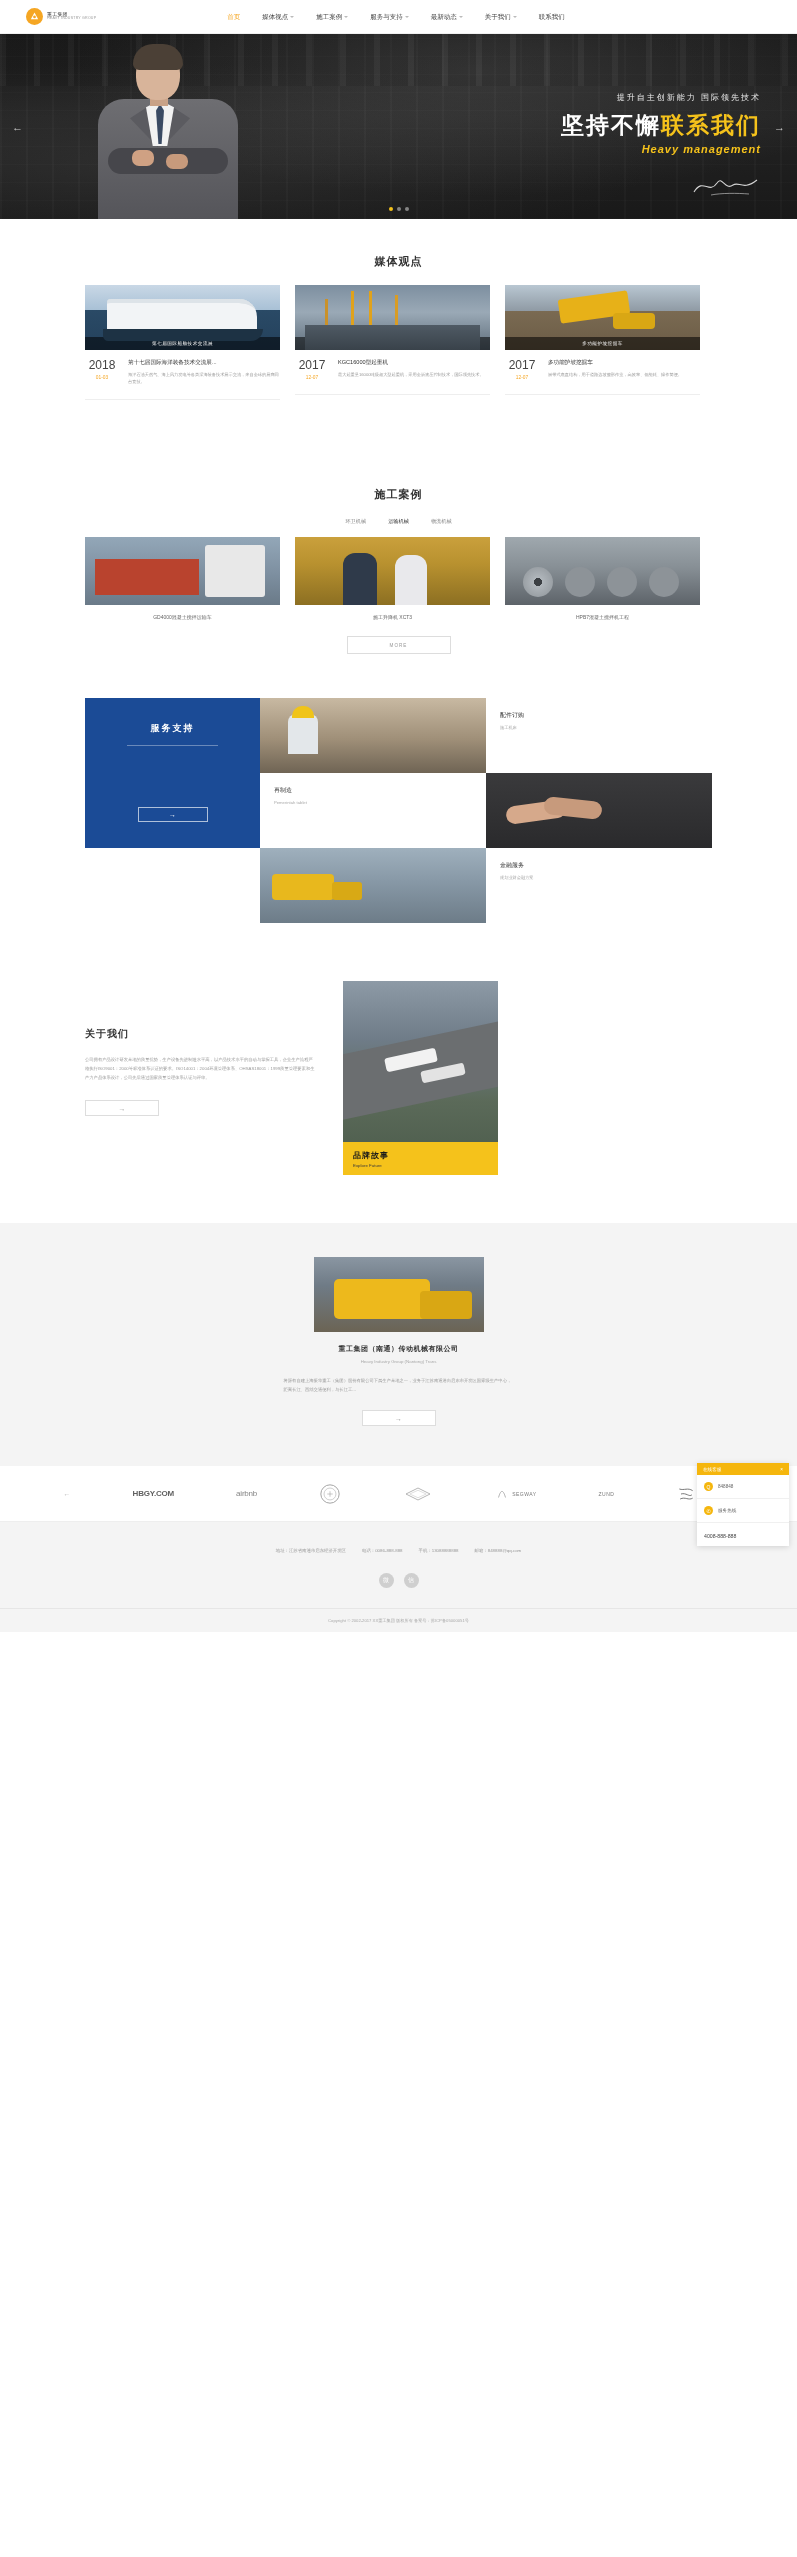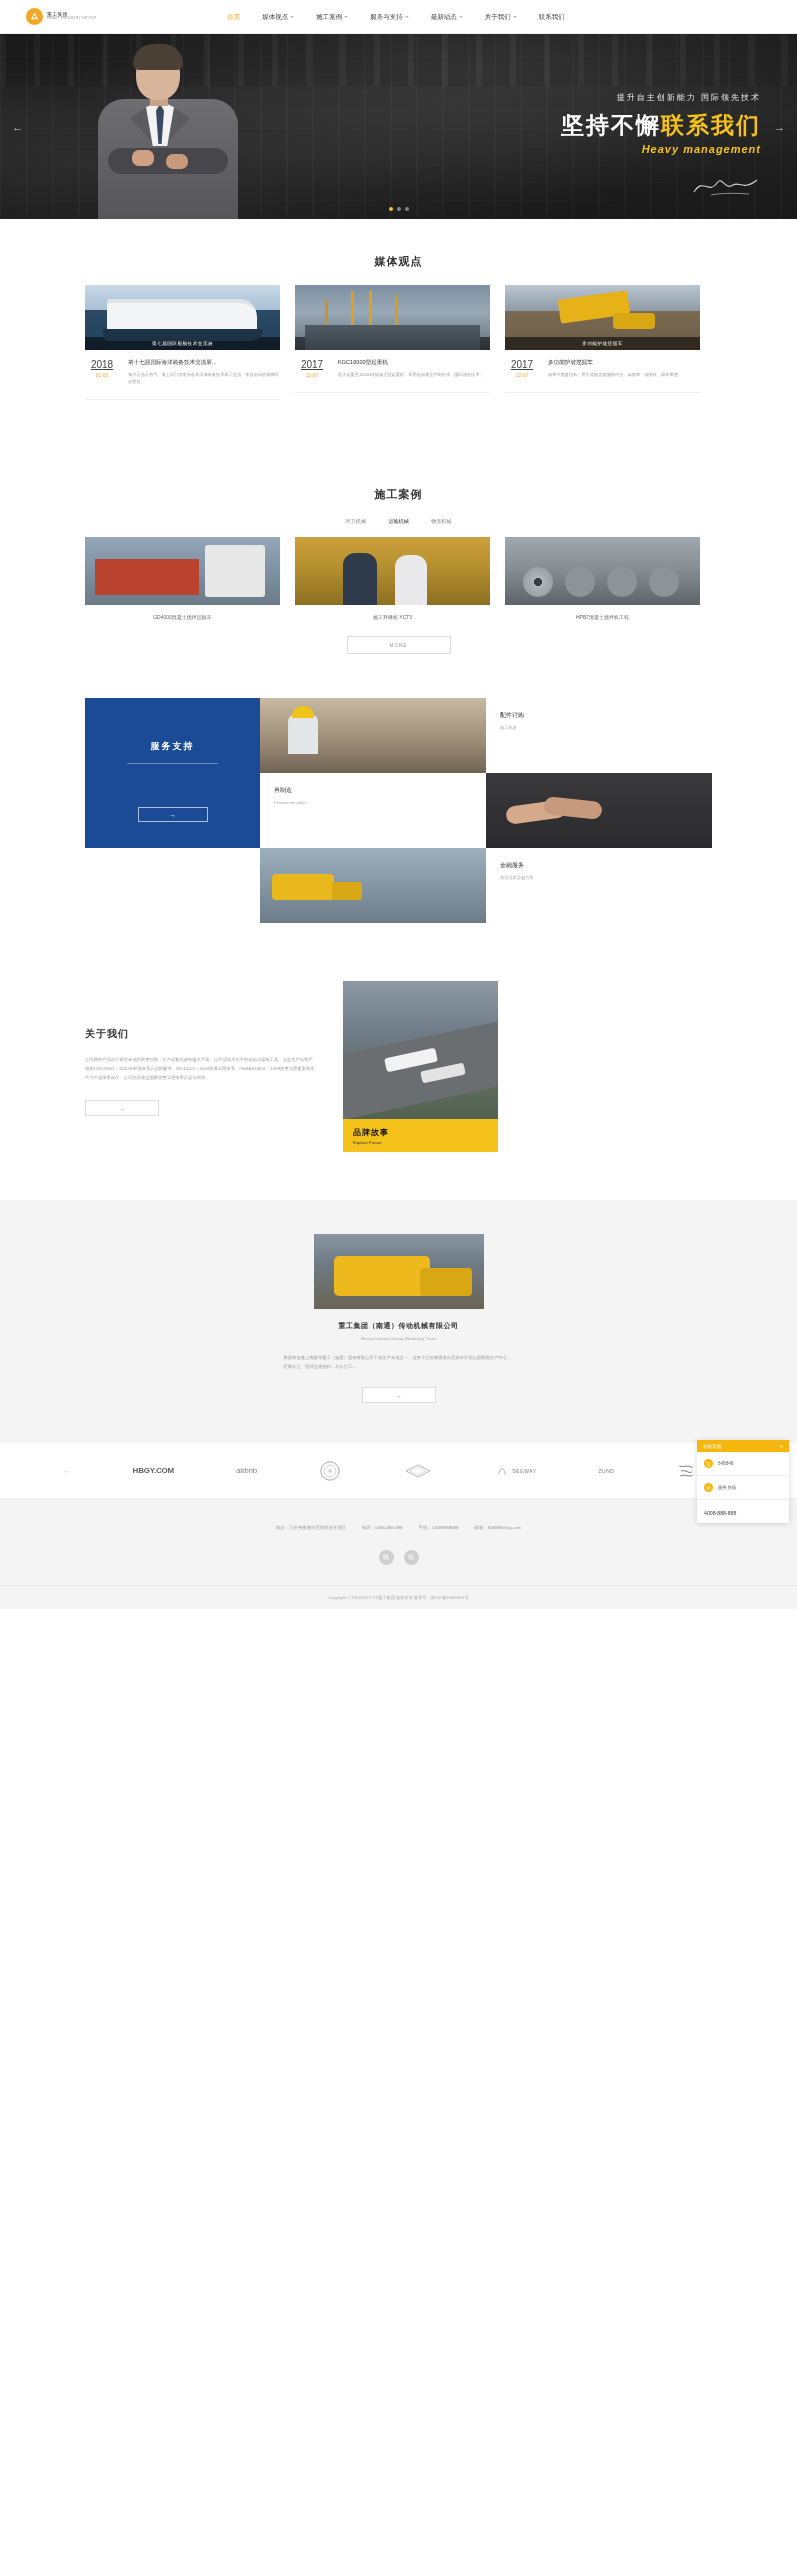--- a/index.html
+++ b/index.html
@@ -141,21 +141,21 @@
   .news-row { display: flex; gap: 15px; }
   .news-card { width: 195px; }
   .news-img { width: 195px; height: 65px; position: relative; overflow: hidden; }
   .news-cap {
     position:absolute; left:0; right:0; bottom:0; height:13px;
     background: rgba(0,0,0,.55); color:#fff; font-size:4.6px;
     display:flex; align-items:center; justify-content:center; letter-spacing:.5px;
   }
   .news-body { display:flex; padding: 9px 0 0; gap: 9px; }
   .news-date { width: 34px; text-align:center; flex:none; }
-  .news-date .y { font-size: 10px; color:#444; line-height:1.1;text-decoration:underline; }
+  .news-date .y { font-size: 12px; color:#444; line-height:1.1; }
   .news-date .d { font-size: 4.8px; color:#f5a623; margin-top: 3px; }
   .news-text { flex:1; min-width:0; }
   .news-head { font-size: 5.6px; color:#333; line-height: 1.4; margin-bottom: 4px;
     white-space:nowrap; overflow:hidden; text-overflow:ellipsis; }
   .news-desc { font-size: 4.2px; color:#999; line-height: 1.7; }
   .news-sep { height:1px; background:#eee; margin: 14px 0 0; }
 
   
   .img-ship {
     background:
@@ -221,21 +221,21 @@
     display:flex; align-items:center; justify-content:center;
     font-size: 4.6px; color:#999; letter-spacing:1px; cursor:pointer; background:#fff;
   }
 
   
   .services { display:flex; margin-top: 44px; }
   .svc-blue {
     width: 175px; background:#1b4b96; color:#fff; padding: 20px 16px;
     display:flex; flex-direction:column; justify-content:space-between; height:150px;
   }
-  .svc-blue h3 { font-size: 9px; font-weight:700; letter-spacing:2px; text-align:center; margin-top: 22px;}
+  .svc-blue h3 { font-size: 9px; font-weight:700; letter-spacing:2px; text-align:center; margin-top: 4px;}
   .svc-blue .line { height:1px; background:rgba(255,255,255,.35); margin: 10px 26px 0; }
   .svc-more {
     width: 70px; height: 15px; border:1px solid rgba(255,255,255,.65);
     display:flex; align-items:center; justify-content:center; margin: 0 auto 6px;
     font-size: 7px; cursor:pointer;
   }
   .svc-grid { flex:1; display:grid; grid-template-columns: 1fr 1fr; }
   .svc-cell { height: 75px; position:relative; }
   .svc-photo { width:100%; height:100%; }
   .svc-text { padding: 13px 0 0 14px; }
@@ -255,21 +255,21 @@
   .about { display:flex; margin-top: 58px; gap: 28px; align-items: flex-start; }
   .about-left { width: 230px; padding-top: 46px; }
   .about-left h3 { font-size: 10px; font-weight:700; color:#333; letter-spacing:1px; margin-bottom: 14px; }
   .about-left p { font-size: 4.3px; color:#999; line-height: 2.1; }
   .about-btn {
     margin-top: 18px; width: 74px; height: 16px; border:1px solid #ddd;
     display:flex; align-items:center; justify-content:center; font-size:7px; color:#999; cursor:pointer;
   }
   .about-right { width: 155px; position:relative; }
   .about-img {
-    width:155px; height: 171px;
+    width:155px; height: 194px;
     background: linear-gradient(180deg,#8d9aa6 0%,#6f7c88 30%,#5b6a59 62%,#4a5a4a 100%);
     position:relative; overflow:hidden;
   }
   .about-img .road {
     position:absolute; left:-10px; top:56px; width:190px; height:64px;
     background:#6b6e70; transform: rotate(-12deg);
   }
   .about-img .truck {
     position:absolute; left:42px; top:72px; width:52px; height:14px;
     background:#f2f2f2; border-radius:3px; transform: rotate(-12deg);

